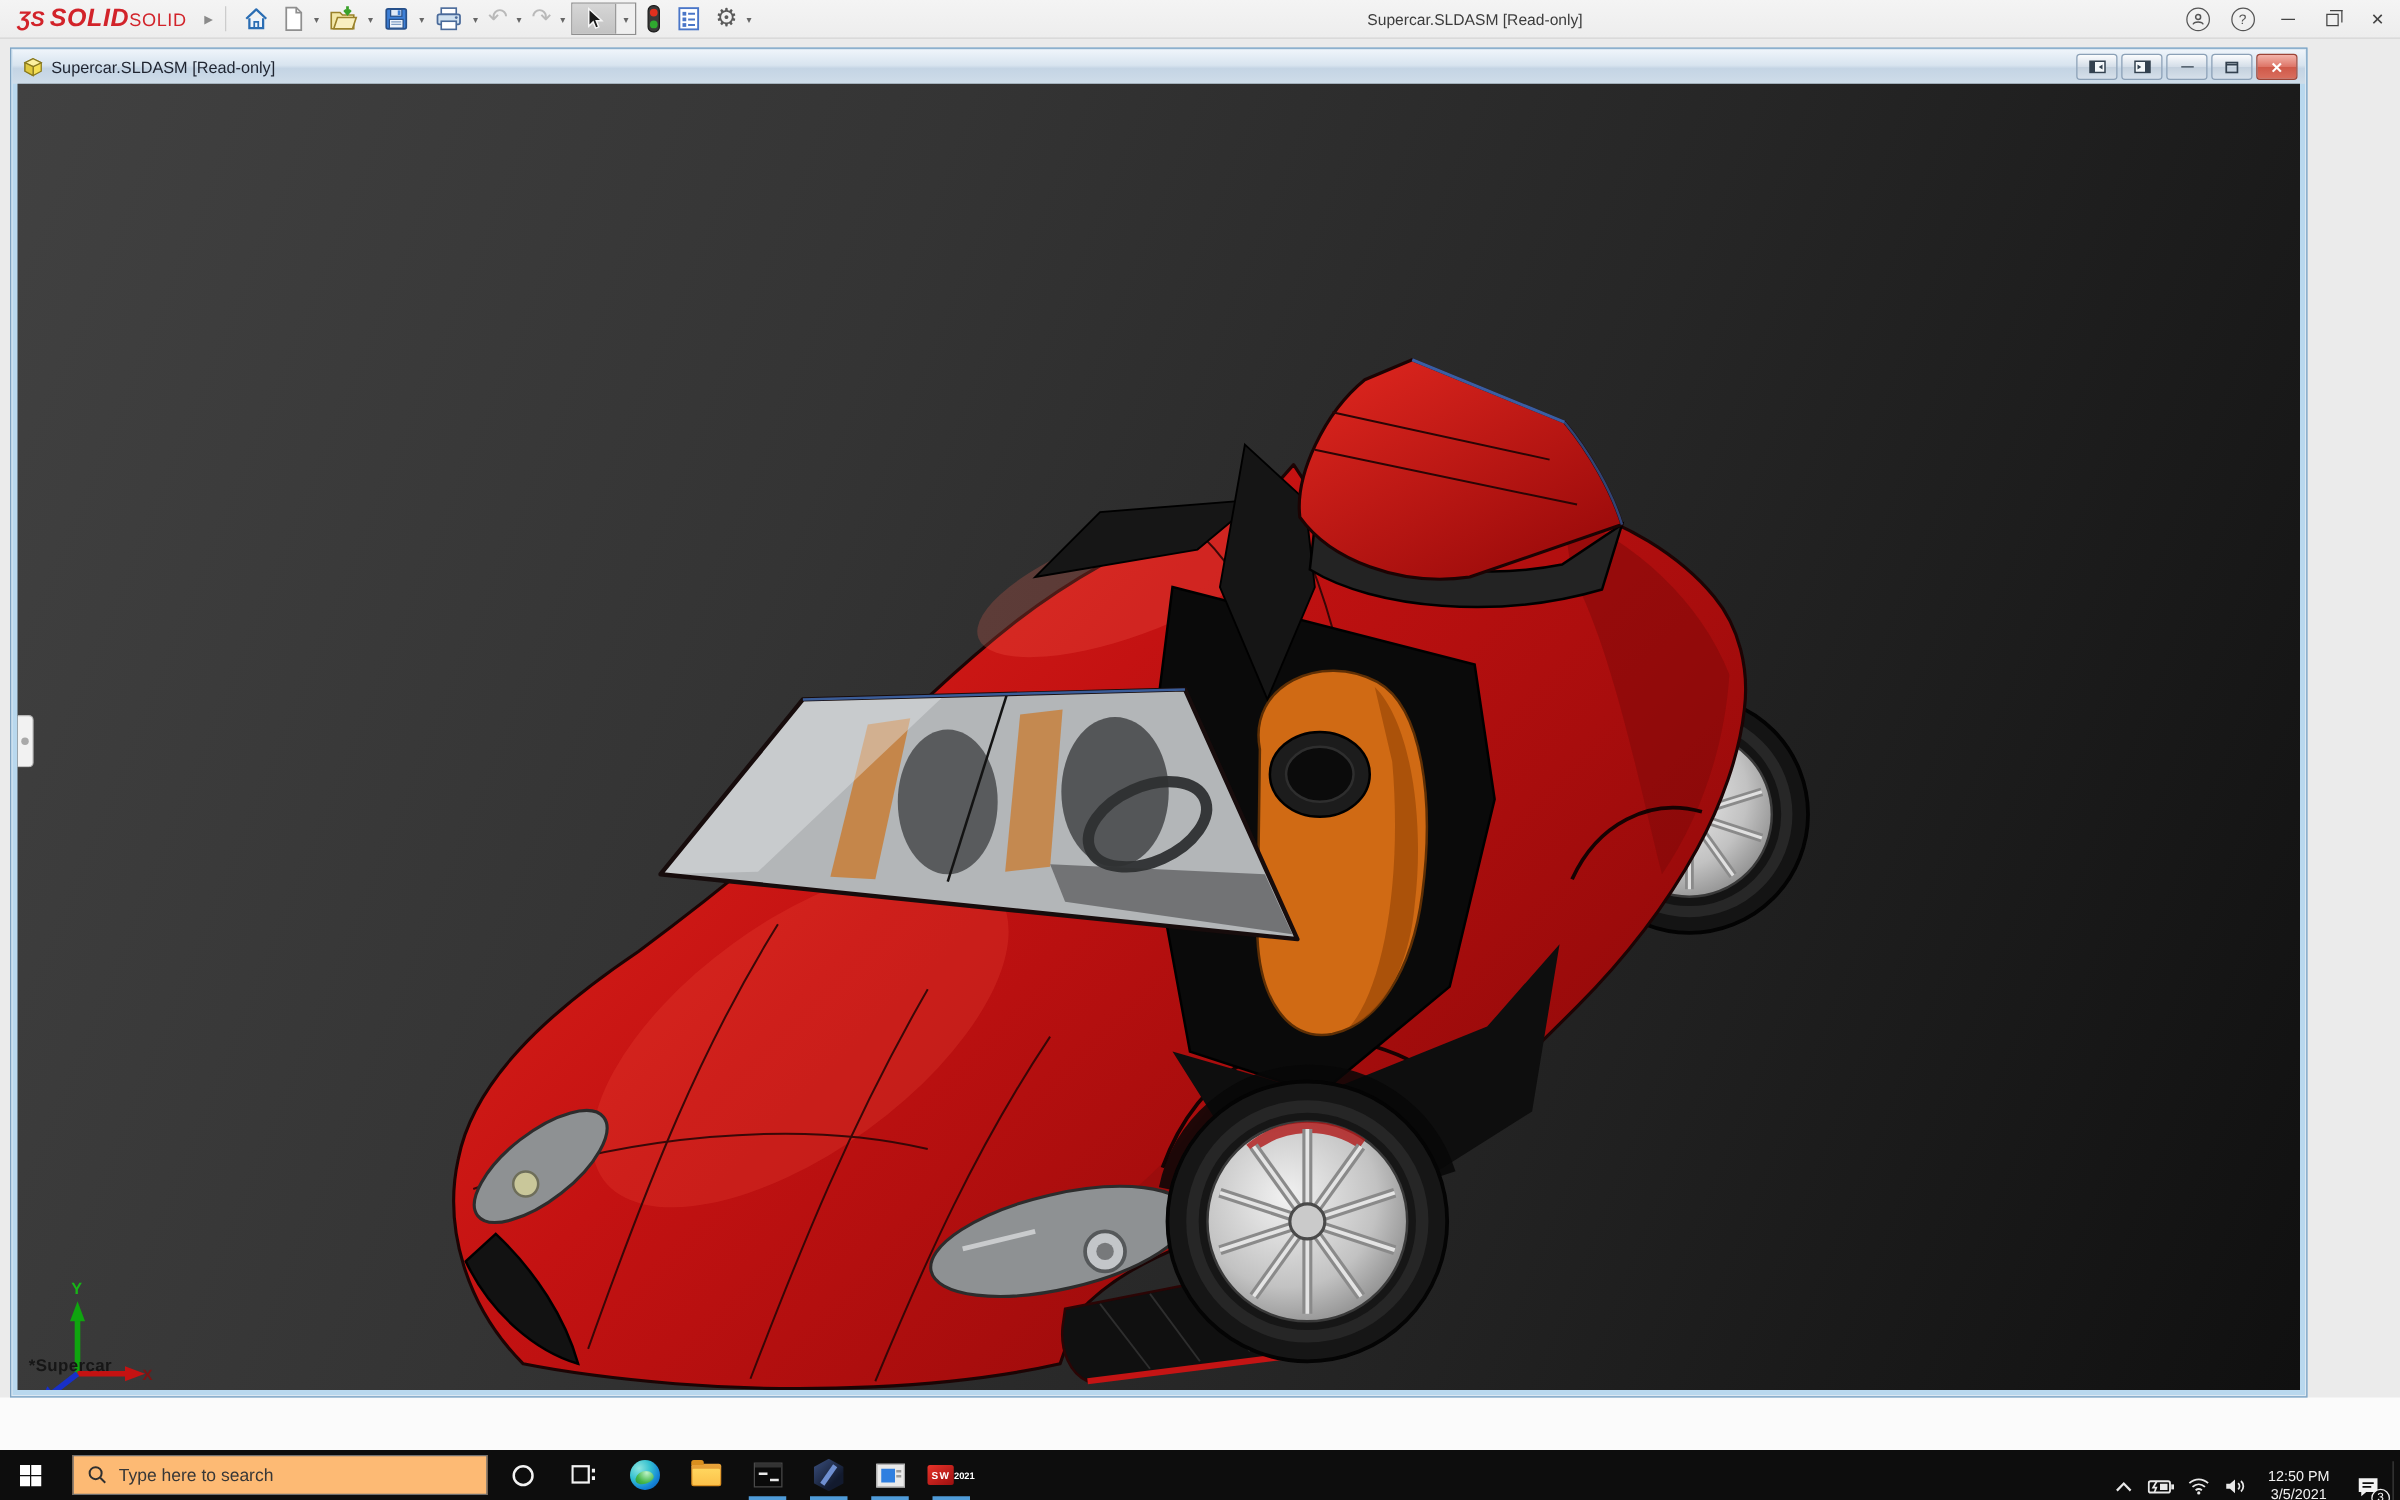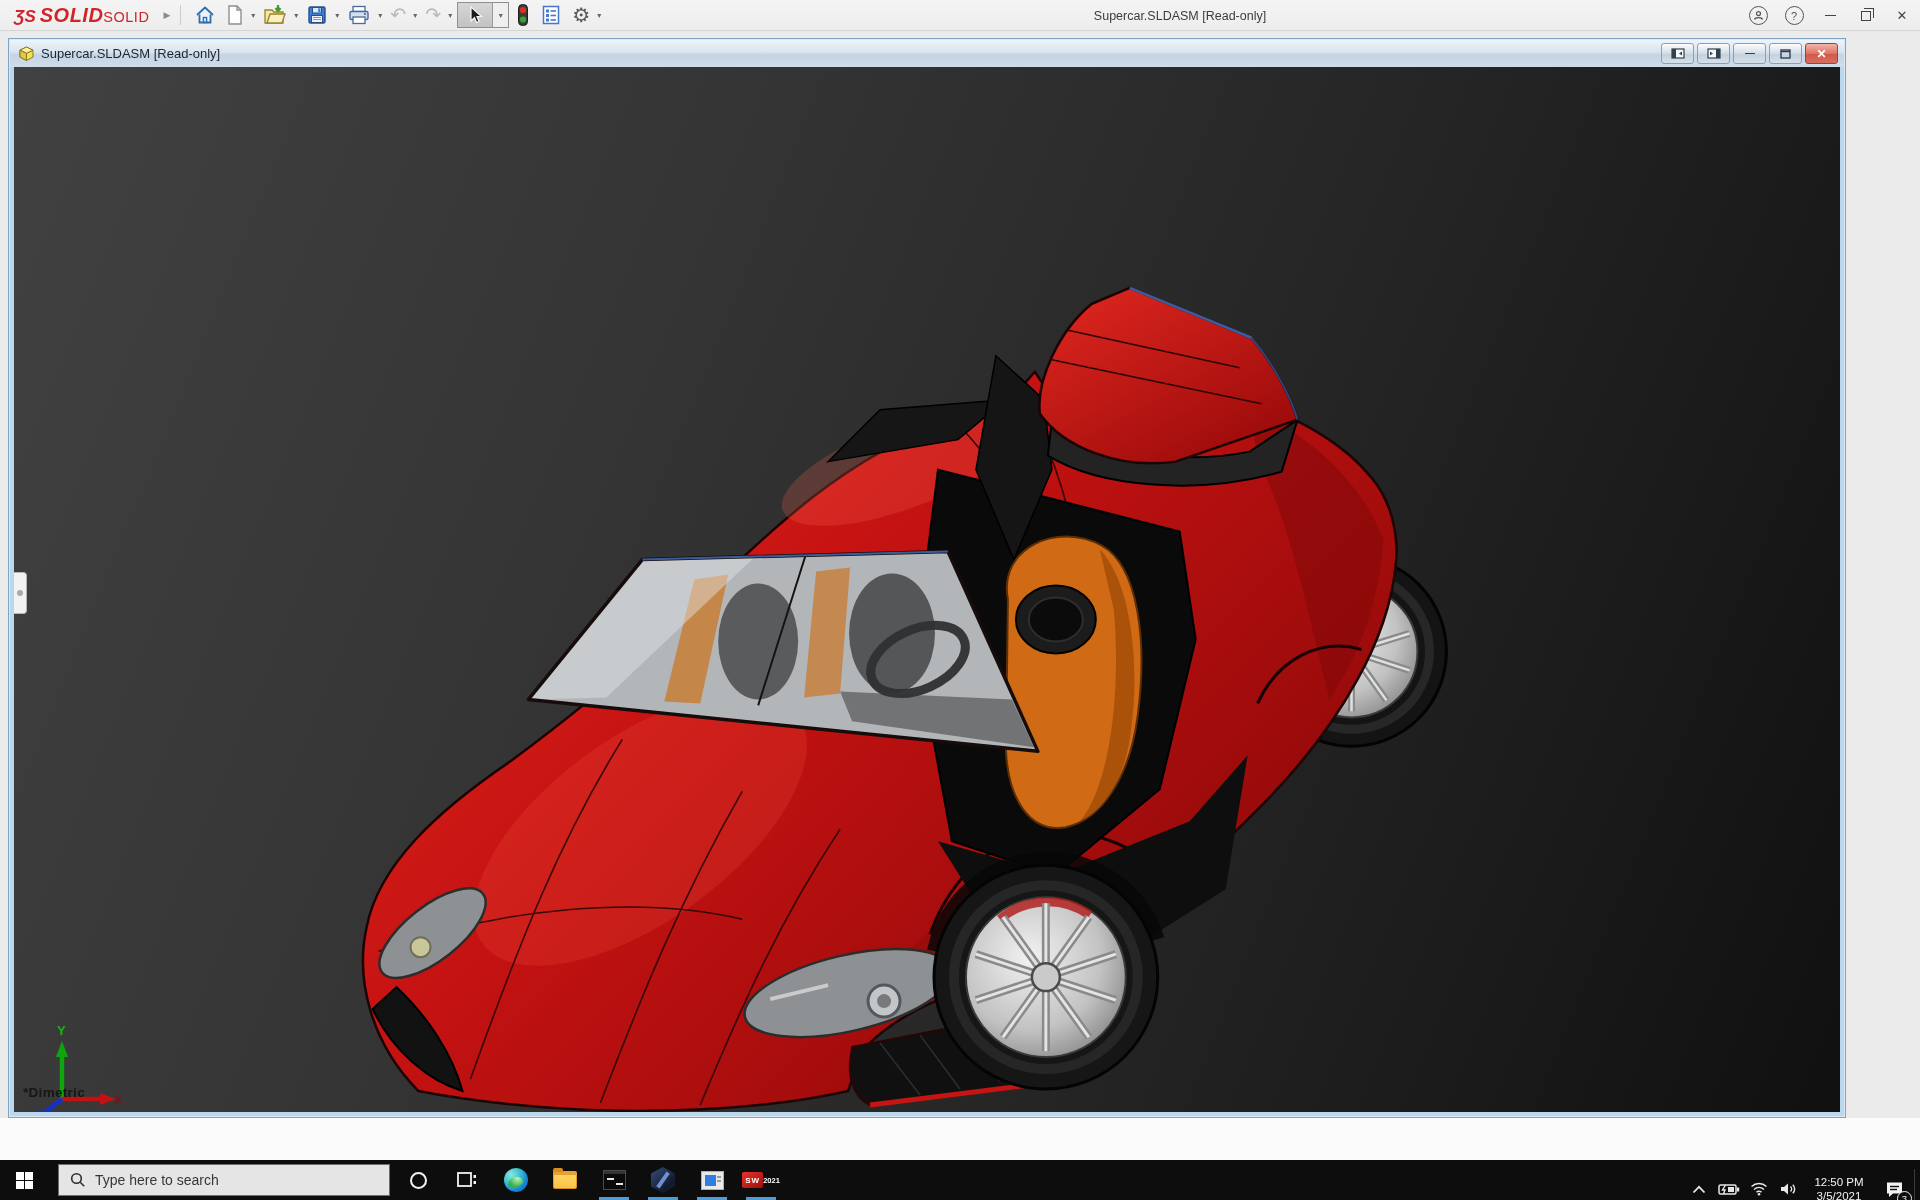--- a/index.html
+++ b/index.html
@@ -69,21 +69,21 @@
 
   
   .statusbar { position:absolute; left:0; top:1118px; width:1920px; height:42px; background:#fbfbfb; }
 
   
   .taskbar { position:absolute; left:0; top:1160px; width:1920px; height:40px; background:#0d0d0d;
     display:flex; align-items:center; }
   .tb-start { width:48px; height:40px; display:flex; align-items:center; justify-content:center; }
   .winlogo { width:17px; height:17px; display:grid; grid-template-columns:8px 8px; grid-template-rows:8px 8px; gap:1px; }
   .winlogo i { background:#ffffff; display:block; }
-  .searchbox { width:332px; height:32px; background:#e5e5e5; border:1px solid #6e6e6e;
+  .searchbox { width:332px; height:32px; background:#fdba74; border:1px solid #6e6e6e;
     display:flex; align-items:center; margin-left:10px; }
   .searchbox .mag { margin:0 9px 0 11px; display:flex; }
   .searchbox span { font-size:14px; color:#373737; }
   .task-ic { width:48px; height:40px; display:flex; align-items:center; justify-content:center; position:relative; margin-left:1px; }
   .task-ic .underline { position:absolute; left:9px; right:9px; bottom:0; height:3px; background:#4f9bd8; }
   .ring { width:17px; height:17px; border:2.5px solid #f2f2f2; border-radius:50%; }
   .edge-ic { width:24px; height:24px; border-radius:50%;
     background:radial-gradient(circle at 30% 28%, #8ee6df 0%, #35c1d0 38%, #1483d6 68%, #0b59a8 100%); position:relative; }
   .edge-ic::after { content:""; position:absolute; left:4px; top:9px; width:15px; height:10px;
     border-radius:50% 50% 50% 50%/60% 60% 40% 40%; background:radial-gradient(circle at 70% 20%,#bdf3c9,#46b84a 60%,#2a9340); transform:rotate(-18deg); }
@@ -489,21 +489,21 @@
       <line x1="36" y1="80" x2="36" y2="34" stroke="#0fa50f" stroke-width="4.5"></line>
       <polygon points="36,22 30,38 42,38" fill="#0fa50f"></polygon>
       <text x="31" y="16" fill="#17b517" font-size="13" font-weight="bold" font-family="Liberation Sans, sans-serif">Y</text>
       <line x1="36" y1="80" x2="78" y2="80" stroke="#c41212" stroke-width="4.5"></line>
       <polygon points="90,80 74,74 74,86" fill="#c41212"></polygon>
       <text x="88" y="85" fill="#7e1212" font-size="12" font-weight="bold" font-family="Liberation Sans, sans-serif">X</text>
       <line x1="36" y1="80" x2="14" y2="97" stroke="#1830c8" stroke-width="4.5"></line>
       <polygon points="5,104 20,100 12,90" fill="#1830c8"></polygon>
     </svg>
 
-    <div class="orient-label">*Dimetric</div>
+    <div class="orient-label">*Supercar</div>
 
     <div class="flyout-tab">
         <i></i>
       </div>
   </div>
 </div>
 
 <div class="taskbar">
   <div class="tb-start">
     <span class="winlogo">

